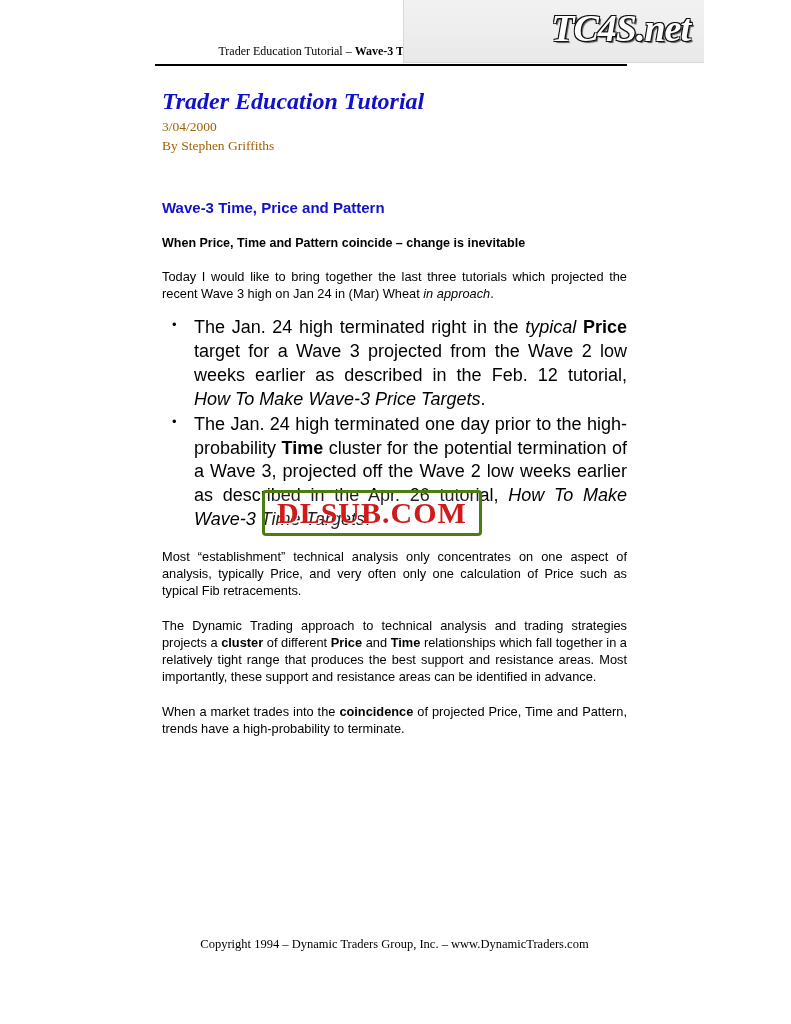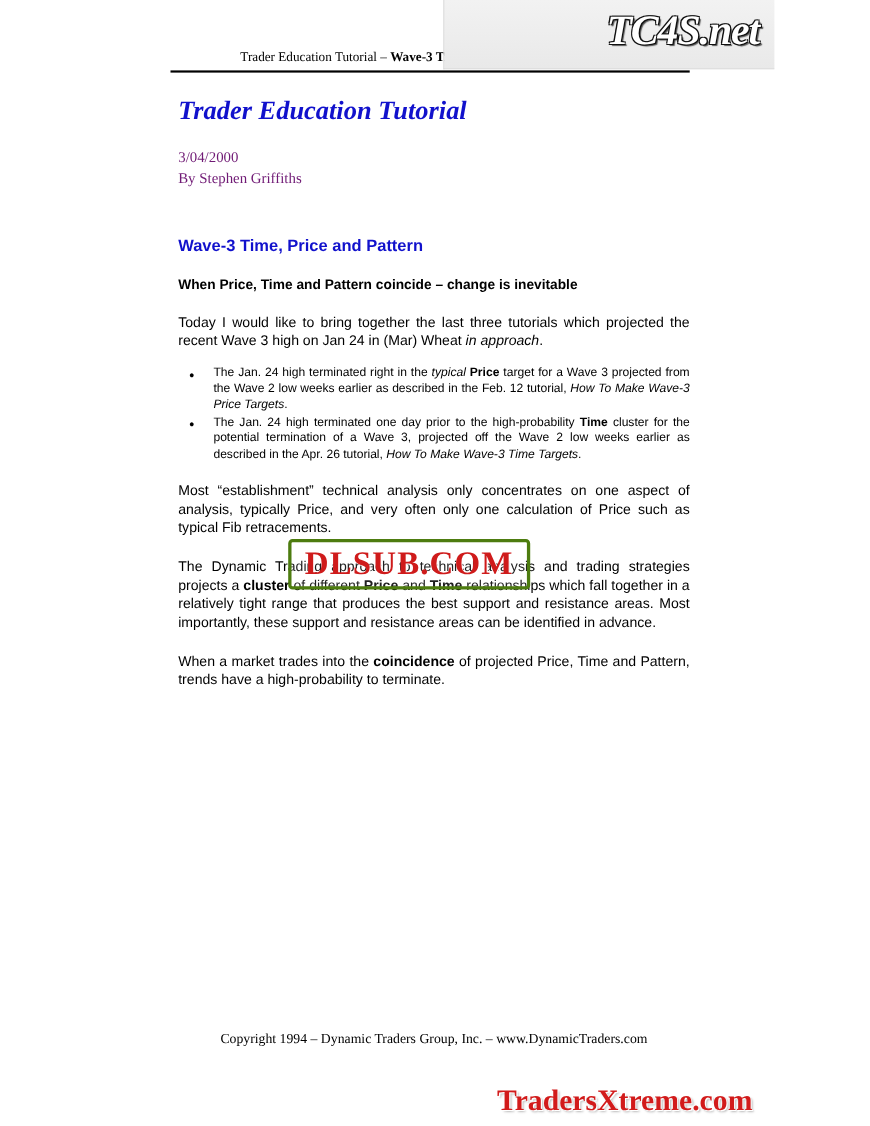--- a/index.html
+++ b/index.html
@@ -108,23 +108,23 @@
     font-family: "Liberation Serif", serif;
     font-style: italic;
     font-weight: bold;
     font-size: 24px;
     color: #1111cc;
     letter-spacing: 0px;
     line-height: 1.1;
   }
   .byline {
     font-size: 13.5px;
-    color: #701a75;
+    color: #a16207;
     line-height: 1.35;
-    margin-top: 20px;
+    margin-top: 4px;
   }
 
   h2.section {
     font-family: "Liberation Sans", sans-serif;
     font-size: 15px;
     font-weight: bold;
     color: #1111cc;
     margin: 44px 0 0 0;
   }
   h3.subsection {
@@ -147,21 +147,21 @@
 
   ul.bullets {
     list-style: none;
     margin: 14px 0 0 0;
     padding: 0;
   }
   ul.bullets li {
     position: relative;
     padding-left: 32px;
     font-family: "Liberation Sans", sans-serif;
-    font-size: 11px;
+    font-size: 18px;
     line-height: 1.33;
     text-align: justify;
     color: #000;
     margin-bottom: 1px;
   }
   ul.bullets li::before {
     content: "\2022";
     position: absolute;
     left: 10px;
     top: 0;
@@ -231,15 +231,14 @@
 
     <p class="body">
       <span>When a market trades into the </span><b>coincidence</b><span> of projected Price, Time and Pattern, trends have a high-probability to terminate.</span>
     </p>
 
   </div>
 
   <div class="footer">Copyright 1994 – Dynamic Traders Group, Inc. – www.DynamicTraders.com</div>
 
   <div class="wm-center">DLSUB.COM</div>
-  <div class="wm-bottom">TradersXtreme.com</div>
 
 </div>
 
 </body></html>

